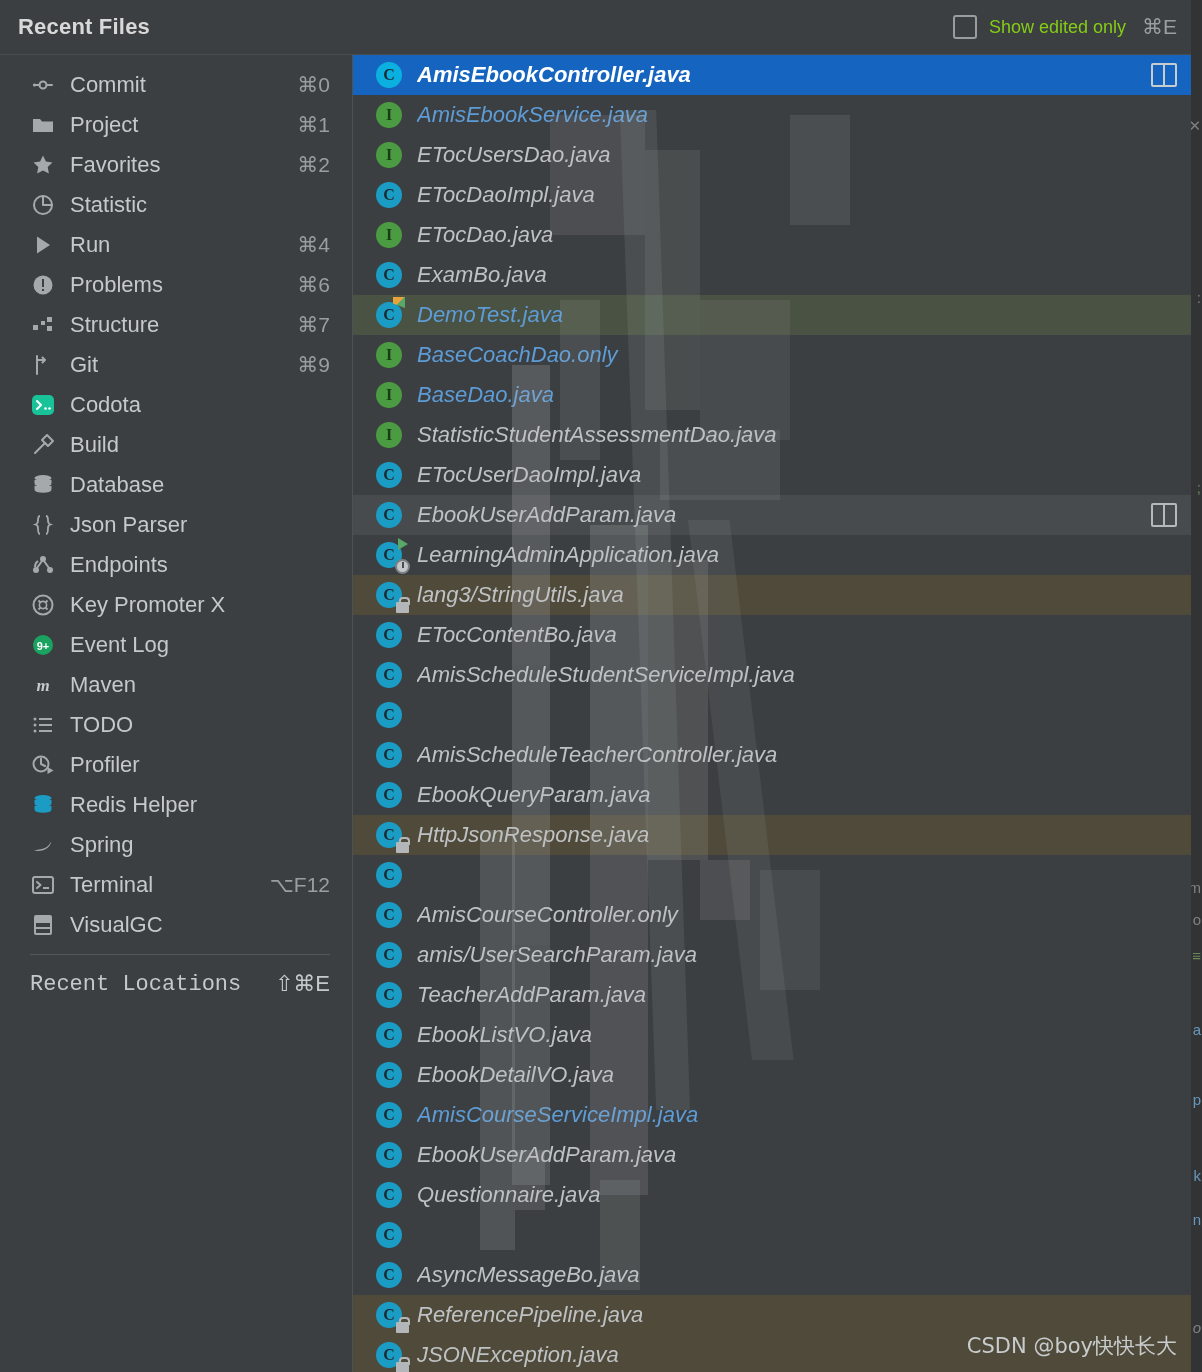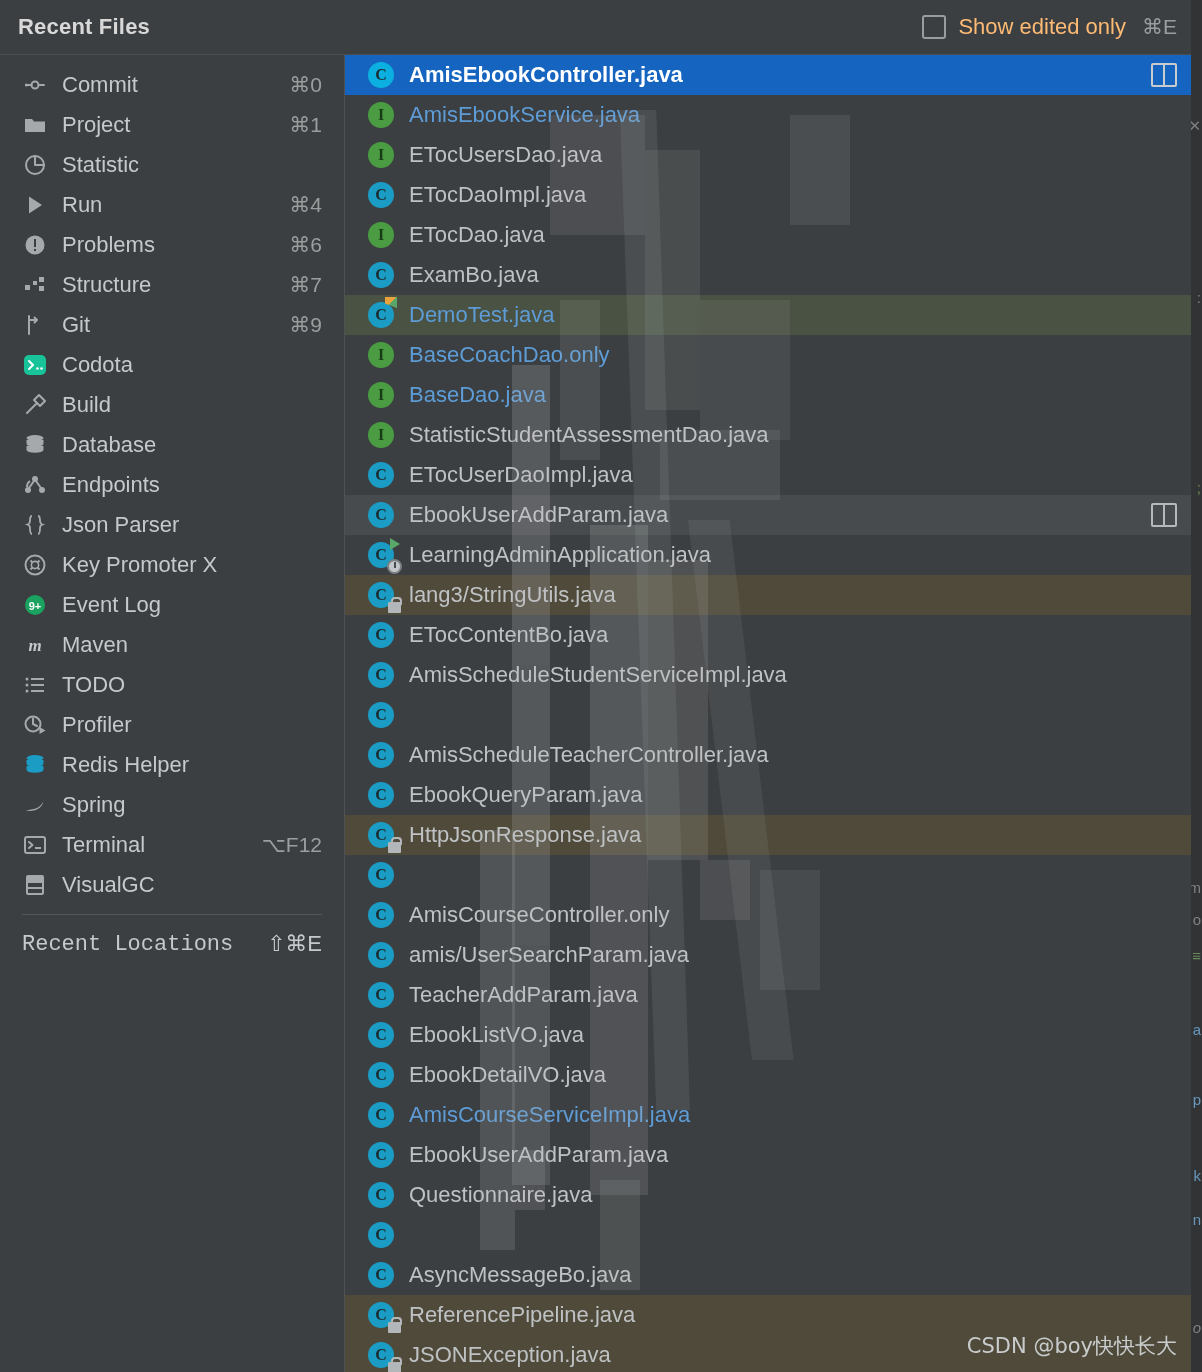--- a/index.html
+++ b/index.html
@@ -46,25 +46,25 @@
   #popup-title {
     font-size: 22px; font-weight: bold; color: #d8d8d8; letter-spacing: .2px;
   }
   #edited-only-wrap {
     display: flex; align-items: center; gap: 12px;
   }
   #edited-checkbox {
     width: 24px; height: 24px; border: 2px solid #9a9d9f;
     border-radius: 3px; background: #3c3f41;
   }
-  #edited-label { font-size: 22px; color: #fdba74; }
+  #edited-label { font-size: 18px; color: #84cc16; }
   #edited-shortcut { font-size: 21px; color: #9b9e9f; margin-left: 4px; }
 
   
-  #popup-body { flex: 1; display: flex; min-height: 0; }
+  #popup-body { flex: 1; display: flex; min-height: 0; margin-left: 8px; }
 
   
   #sidebar {
     width: 345px; flex: 0 0 345px;
     background: #3c3f41;
     border-right: 1px solid #4e5254;
     padding-top: 10px;
     overflow: hidden;
   }
   .side-item {
@@ -147,21 +147,21 @@
   .badge-boot {
     position: absolute; bottom: -5px; right: -7px;
     width: 15px; height: 15px; border-radius: 50%;
     background: #c4c7c9; border: 2px solid #7e8183;
   }
   .badge-boot::after {
     content: ""; position: absolute; left: 5px; top: 1px;
     width: 2px; height: 6px; background: #4a4d4f;
   }
 
-  .fname { flex: 1; overflow: hidden; }
+  .fname { flex: 1; overflow: hidden; font-style: italic; }
   .split-icon {
     width: 26px; height: 24px; flex: 0 0 26px;
     border: 2px solid #c9ccce; border-radius: 2px;
     position: relative; margin-left: 10px; margin-right: 4px;
   }
   .split-icon::after {
     content: ""; position: absolute; left: 50%; top: 0; bottom: 0;
     width: 2px; background: #c9ccce; transform: translateX(-50%);
   }
   .file-row.gray .split-icon { border-color: #b6b9bb; }
@@ -231,20 +231,29 @@
           <span class="sico">
             <svg width="24" height="24" viewBox="0 0 24 24">
               <path d="M2 6h7l2 2.5h11V19H2z" fill="#a6a9ab"></path>
             </svg>
           </span>
           <span class="slabel">Project</span>
           <span class="skey">⌘1</span>
         </div>
         <div class="side-item">
           <span class="sico">
+            <svg width="24" height="24" viewBox="0 0 24 24">
+              <path d="M12 2.6l2.9 6 6.6.9-4.8 4.6 1.2 6.5-5.9-3.2-5.9 3.2 1.2-6.5L2.5 9.5l6.6-.9z" fill="#a6a9ab"></path>
+            </svg>
+          </span>
+          <span class="slabel">Favorites</span>
+          <span class="skey">⌘2</span>
+        </div>
+        <div class="side-item">
+          <span class="sico">
             <svg width="24" height="24" viewBox="0 0 24 24" fill="none" stroke="#a6a9ab" stroke-width="2" stroke-linecap="round" stroke-linejoin="round">
               <circle cx="12" cy="12" r="9"></circle>
               <path d="M12 3v9h9"></path>
             </svg>
           </span>
           <span class="slabel">Statistic</span>
           <span class="skey"></span>
         </div>
         <div class="side-item">
           <span class="sico">
@@ -318,39 +327,39 @@
               <ellipse cx="12" cy="11" rx="8.5" ry="2.8" fill="#a6a9ab"></ellipse>
               <rect x="3.5" y="13" width="17" height="3.4" fill="#a6a9ab"></rect>
               <ellipse cx="12" cy="17" rx="8.5" ry="2.8" fill="#a6a9ab"></ellipse>
             </svg>
           </span>
           <span class="slabel">Database</span>
           <span class="skey"></span>
         </div>
         <div class="side-item">
           <span class="sico">
+            <svg width="24" height="24" viewBox="0 0 24 24" fill="none" stroke="#a6a9ab" stroke-width="1.8">
+              <path d="M9 3c-2 0-2 3-2 4.5S6 11 4.5 11.5C6 12 7 13 7 15s0 6 2 6"></path>
+              <path d="M15 3c2 0 2 3 2 4.5s1 3.5 2.5 4c-1.5.5-2.5 1.5-2.5 3.5s0 6-2 6"></path>
+            </svg>
+          </span>
+          <span class="slabel">Json Parser</span>
+          <span class="skey"></span>
+        </div>
+        <div class="side-item">
+          <span class="sico">
             <svg width="24" height="24" viewBox="0 0 24 24">
               <circle cx="12" cy="6" r="3" fill="#a6a9ab"></circle>
               <circle cx="5" cy="17" r="3" fill="#a6a9ab"></circle>
               <circle cx="19" cy="17" r="3" fill="#a6a9ab"></circle>
               <path d="M11 8L6 15M13 8l5 7" stroke="#a6a9ab" stroke-width="2"></path>
               <path d="M4 14c0-4 3-6 3-6" stroke="#a6a9ab" stroke-width="2" fill="none"></path>
             </svg>
           </span>
           <span class="slabel">Endpoints</span>
-          <span class="skey"></span>
-        </div>
-        <div class="side-item">
-          <span class="sico">
-            <svg width="24" height="24" viewBox="0 0 24 24" fill="none" stroke="#a6a9ab" stroke-width="1.8">
-              <path d="M9 3c-2 0-2 3-2 4.5S6 11 4.5 11.5C6 12 7 13 7 15s0 6 2 6"></path>
-              <path d="M15 3c2 0 2 3 2 4.5s1 3.5 2.5 4c-1.5.5-2.5 1.5-2.5 3.5s0 6-2 6"></path>
-            </svg>
-          </span>
-          <span class="slabel">Json Parser</span>
           <span class="skey"></span>
         </div>
         <div class="side-item">
           <span class="sico">
             <svg width="24" height="24" viewBox="0 0 24 24">
               <circle cx="12" cy="12" r="9.5" fill="none" stroke="#a6a9ab" stroke-width="2"></circle>
               <path d="M7.5 7.5l9 9M16.5 7.5l-9 9" stroke="#a6a9ab" stroke-width="2"></path>
               <circle cx="12" cy="12" r="3.6" fill="#3c3f41" stroke="#a6a9ab" stroke-width="1.6"></circle>
             </svg>
           </span>

